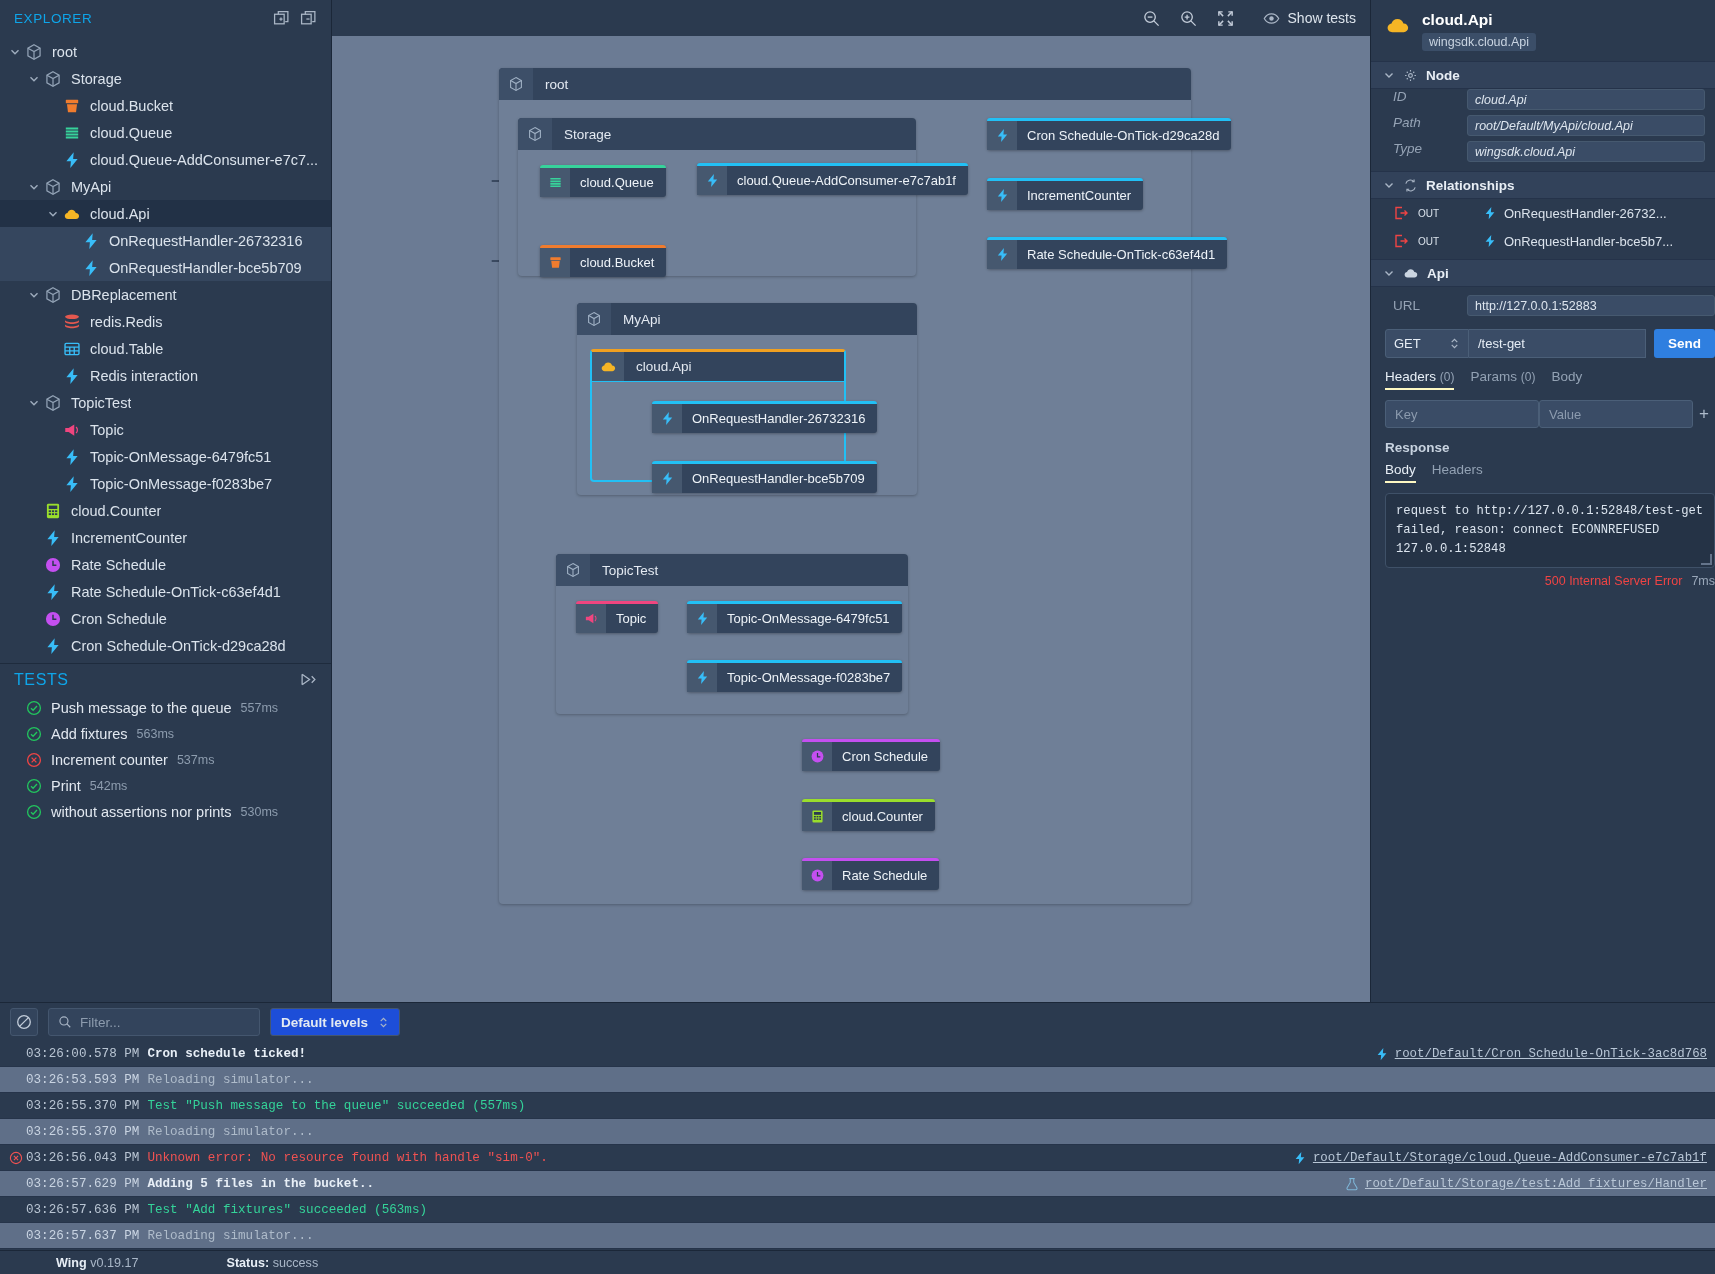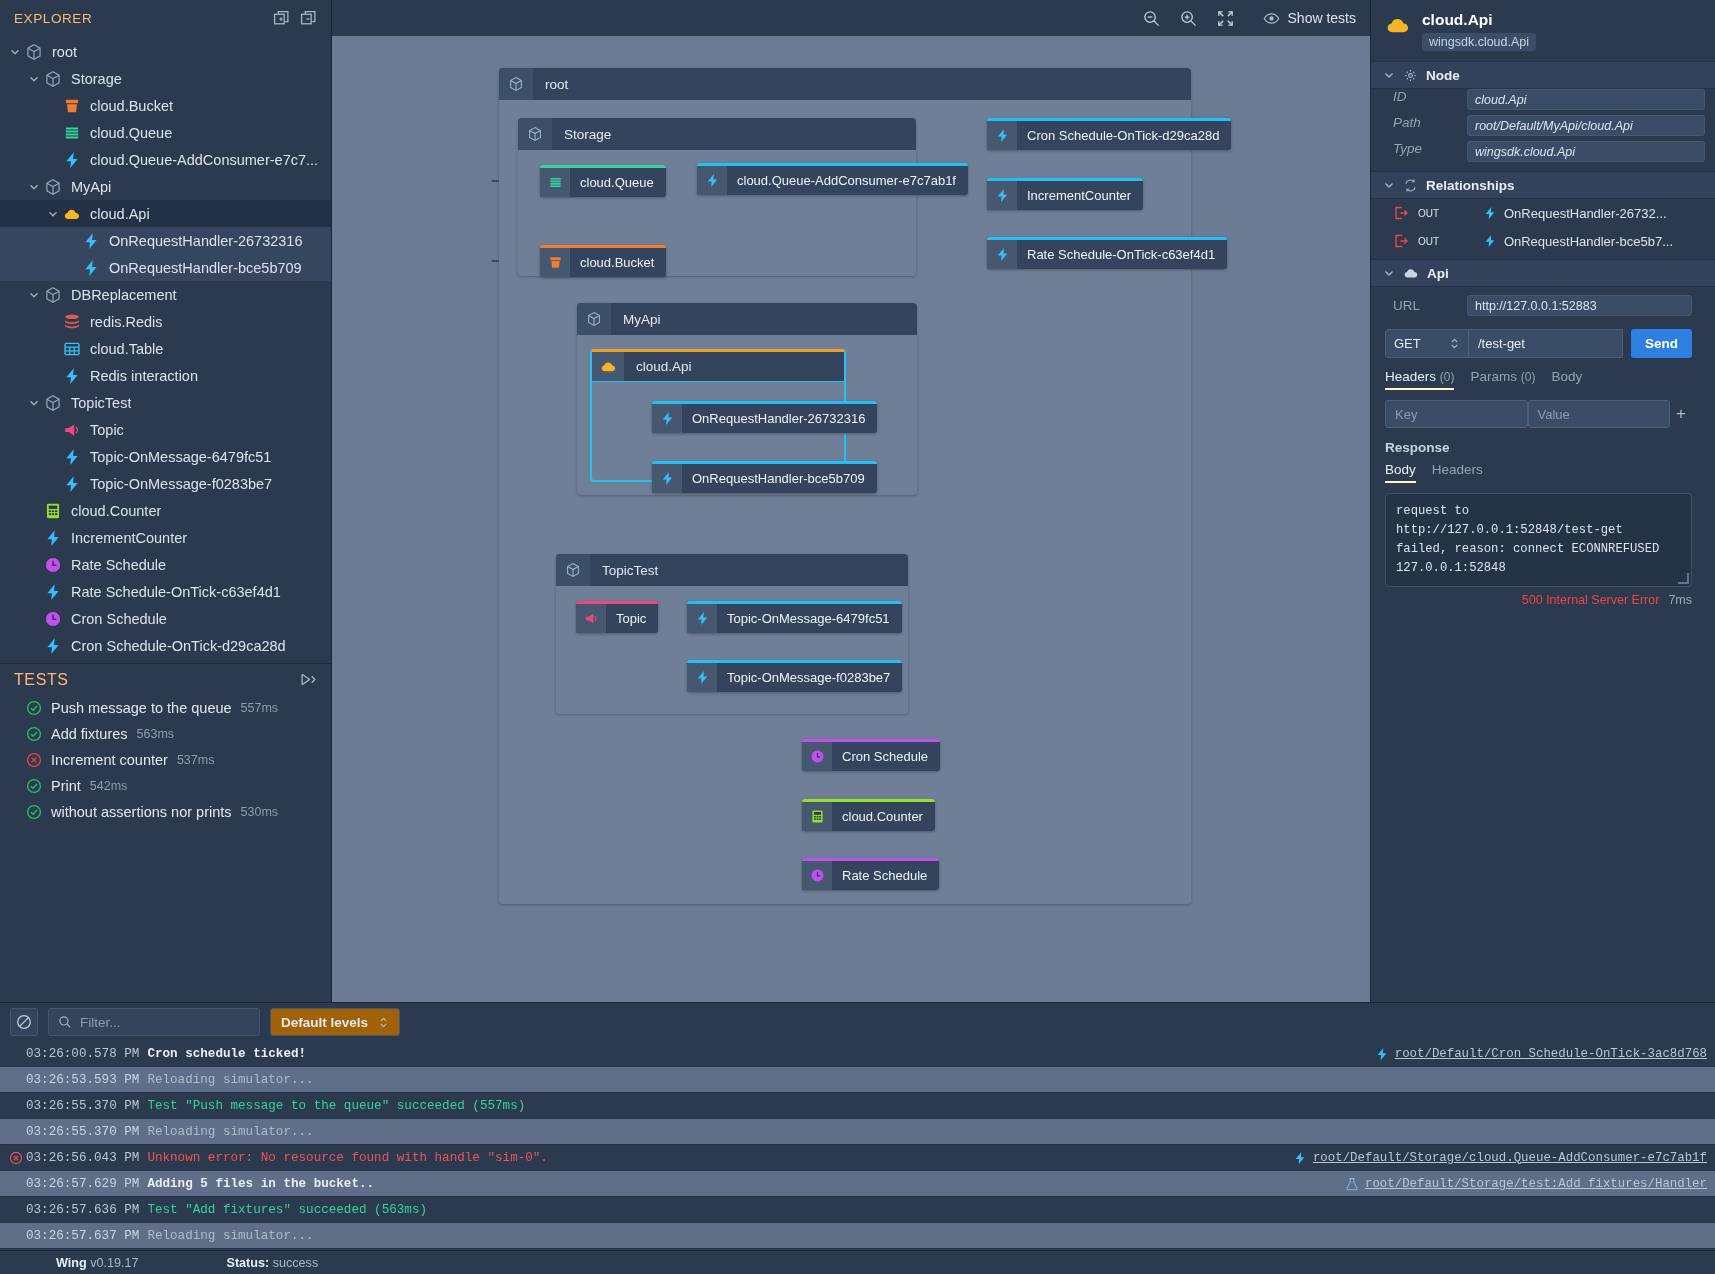--- a/index.html
+++ b/index.html
@@ -17,21 +17,21 @@
   .sidebar {
     width: 332px; flex: 0 0 332px;
     background: #2b3a4f;
     display: flex; flex-direction: column;
     border-right: 1px solid #1b2738;
   }
   .sb-header {
     height: 36px; display: flex; align-items: center;
     padding: 0 14px; gap: 8px;
   }
-  .sb-title { font-size: 13.5px; letter-spacing: .6px; color: #fdba74; flex: 1; }
+  .sb-title { font-size: 13.5px; letter-spacing: .6px; color: #0ea5e9; flex: 1; }
   .sb-hicons { display: flex; gap: 10px; }
   .ic { width: 17px; height: 17px; display: inline-block; color: #aab6c6; }
   .ic svg { display: block; width: 100%; height: 100%; }
 
   .tree { flex: 0 0 auto; padding-top: 2px; overflow: hidden; }
   .trow {
     display: flex; align-items: center; height: 27px;
     font-size: 14.5px; color: #dbe3ec; white-space: nowrap;
     cursor: default; position: relative;
   }
@@ -115,21 +115,21 @@
   .prow .plab { width: 72px; color: #95a3b5; flex: 0 0 72px; }
   .pval {
     flex: 1; background: #3a4c66; border: 1px solid #46596f; border-radius: 3px;
     height: 21px; display: flex; align-items: center; padding: 0 7px;
     font-size: 12.5px; color: #dde5ee; overflow: hidden; white-space: nowrap;
   }
   .relrow { display: flex; align-items: center; height: 28px; padding-left: 22px; gap: 9px; }
   .relrow .rkind { width: 56px; color: #dbe3ec; font-size: 10px; }
   .relrow .rname { display: flex; align-items: center; gap: 7px; color: #dbe3ec; font-size: 13px;
                    overflow: hidden; white-space: nowrap; text-overflow: ellipsis; max-width: 190px;}
-  .api-body { padding: 8px 23px 10px 14px; }
+  .api-body { padding: 8px 0 10px 14px; }
   .urlrow { display: flex; align-items: center; gap: 10px; margin-bottom: 13px; }
   .urlrow .plab { color: #95a3b5; width: 72px; flex: 0 0 72px; padding-left: 8px;}
   .reqrow { display: flex; gap: 0; margin-bottom: 11px; align-items: stretch; }
   .method {
     background: #3a4c66; border: 1px solid #4b5f78; border-radius: 3px 0 0 3px;
     width: 84px; display: flex; align-items: center; justify-content: space-between;
     padding: 0 8px; height: 29px; font-size: 13px; color: #e6edf5;
   }
   .pathin {
     flex: 1; background: #3a4c66; border: 1px solid #4b5f78; border-left: none;
@@ -171,21 +171,21 @@
   .cbar { height: 38px; display: flex; align-items: center; gap: 10px; padding: 0 10px; }
   .cbtn { width: 28px; height: 28px; background: #33445c; border: 1px solid #44566e;
           border-radius: 3px; display: flex; align-items: center; justify-content: center;
           color: #c2ccd9; cursor: pointer; }
   .filter {
     width: 212px; height: 28px; background: #33445c; border: 1px solid #44566e;
     border-radius: 3px; display: flex; align-items: center; gap: 8px; padding: 0 9px;
     color: #8d9cae; font-size: 13.5px;
   }
   .levels {
-    height: 28px; background: #a16207; border: 1px solid #44566e; border-radius: 3px;
+    height: 28px; background: #1d4ed8; border: 1px solid #44566e; border-radius: 3px;
     display: flex; align-items: center; justify-content: space-between; gap: 10px;
     padding: 0 10px; font-size: 13.5px; color: #e3eaf2; font-weight: bold; cursor: pointer;
   }
   .logs { flex: 1; overflow: hidden; }
   .lrow {
     display: flex; align-items: center; height: 26px; padding: 0 8px 0 6px;
     font-family: "Liberation Mono", monospace; font-size: 12.6px; gap: 0;
     border-bottom: 1px solid #26344a;
   }
   .lrow.alt { background: #5f6f88; }

